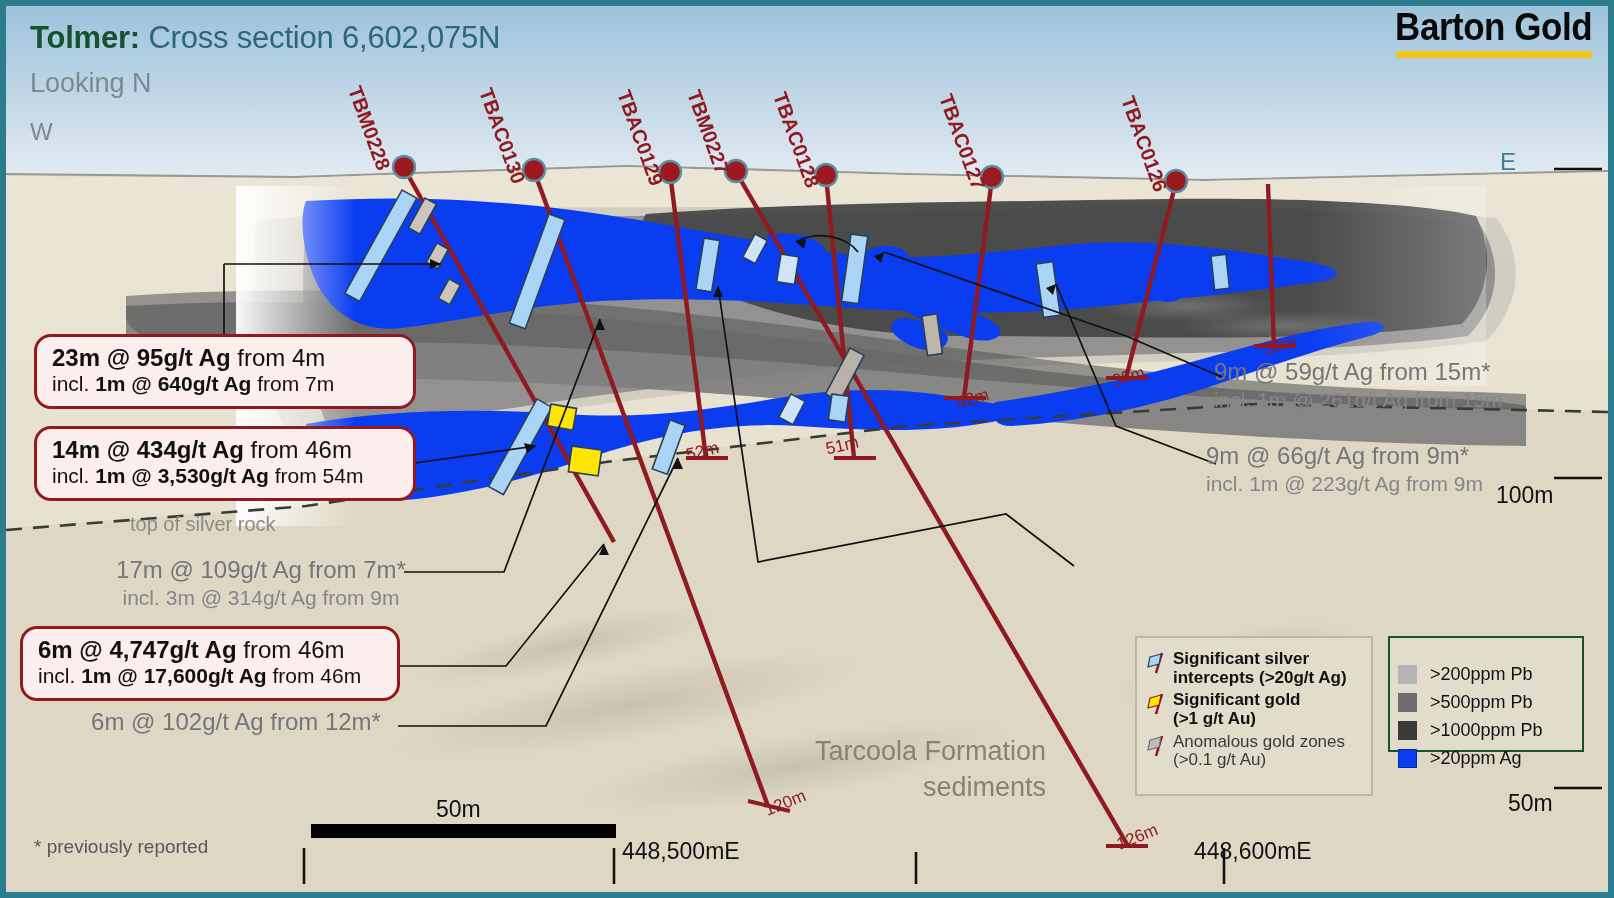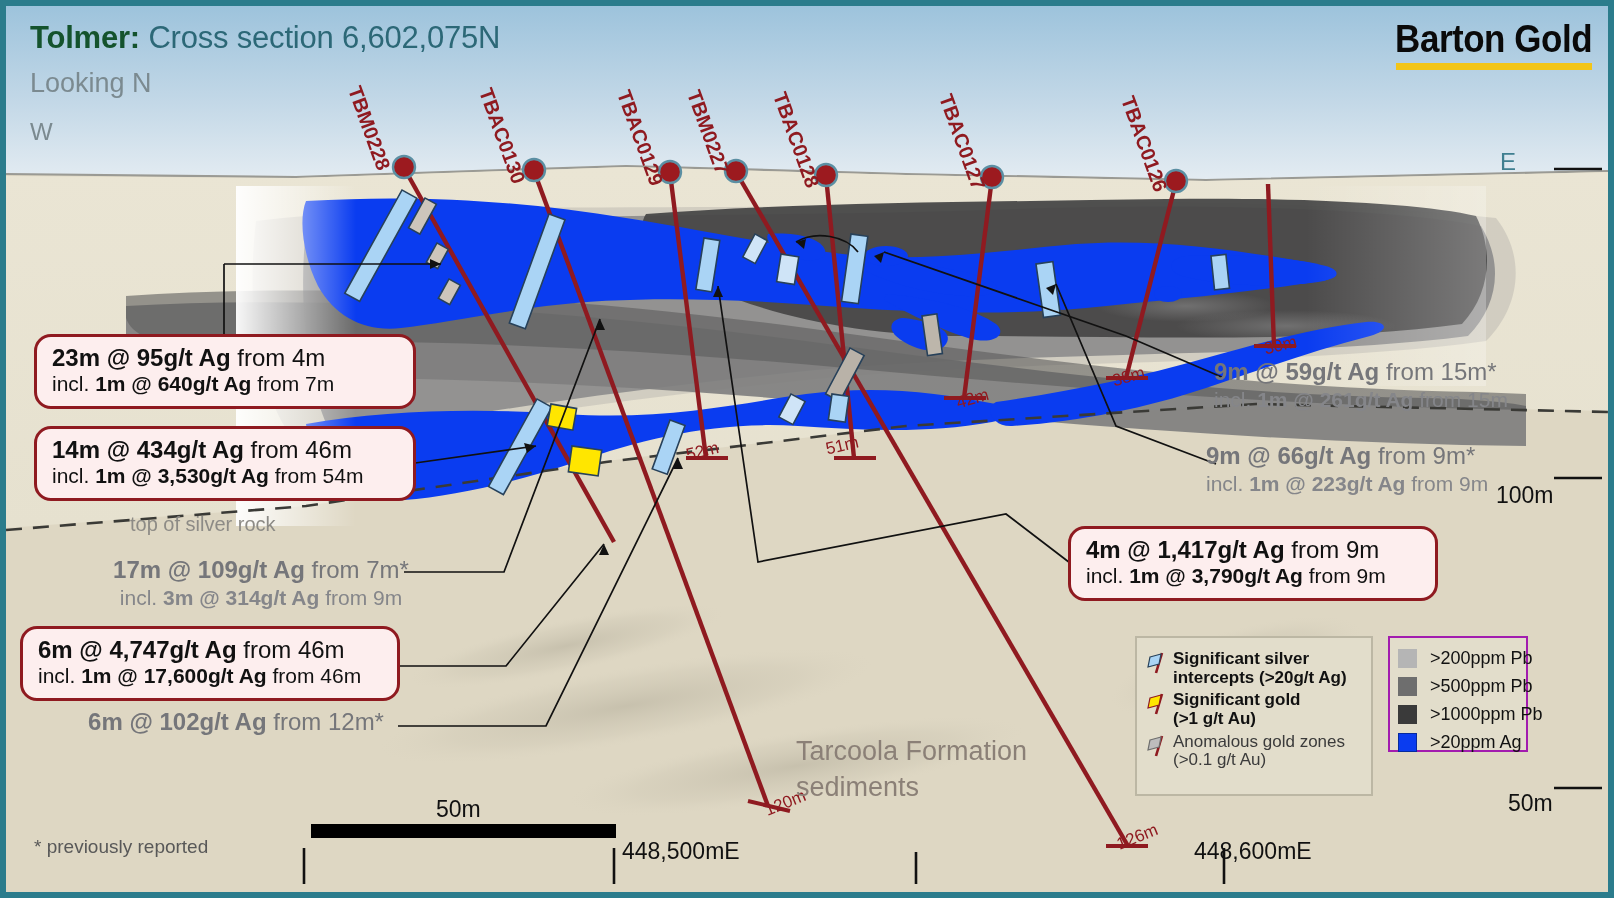--- a/index.html
+++ b/index.html
@@ -39,21 +39,21 @@
   }
   .compass-w {
     position: absolute; left: 24px; top: 112px;
     font-size: 24px; color: #7b8a90; font-weight: 400;
   }
   .compass-e {
     position: absolute; left: 1494px; top: 142px;
     font-size: 24px; color: #3f7f90; font-weight: 400;
   }
   .logo {
-    position: absolute; right: 16px; top: 12px;
+    position: absolute; right: 16px; top: 0;
     text-align: left;
   }
   .logo-text {
     font-size: 38px; font-weight: 700; color: #0a0a0a;
     letter-spacing: -0.5px;
     font-family: "Liberation Sans Narrow", "Liberation Sans", sans-serif;
     transform: scaleX(0.92); transform-origin: right center;
   }
   .logo-rule {
     height: 7px; background: #f3c518; margin-top: 2px; width: 196px;
@@ -86,30 +86,30 @@
   .callout .l1 { font-size: 24px; color: #111; line-height: 1.18; }
   .callout .l2 { font-size: 21px; color: #111; line-height: 1.18; }
   .callout b { font-weight: 700; }
   .callout .lt { font-weight: 400; }
 
   .plaincall {
     position: absolute; white-space: nowrap;
   }
   .plaincall .l1 { font-size: 24px; color: #75767a; line-height: 1.2; }
   .plaincall .l2 { font-size: 21px; color: #85868a; line-height: 1.2; }
-  .plaincall b { font-weight: 700; }
+  .plaincall b { font-weight: 400; }
 
   
   .fresh-rock {
     position: absolute; left: 124px; top: 507px;
     font-size: 20px; color: #8d8b86; font-weight: 400;
   }
   .formation {
     position: absolute; left: 790px; top: 728px;
-    width: 250px; text-align: left;
+    width: 250px; text-align: right;
     font-size: 27px; color: #8b8077; font-weight: 400; line-height: 1.32;
   }
   .footnote {
     position: absolute; left: 28px; top: 830px;
     font-size: 19px; color: #585858; font-weight: 400;
   }
   .scalebar-label {
     position: absolute; left: 430px; top: 790px;
     font-size: 23px; color: #111;
   }
@@ -126,23 +126,23 @@
 
   
   .legend-a {
     position: absolute; left: 1129px; top: 630px;
     width: 238px; height: 160px;
     background: #e2ddcb; border: 2px solid #bcb7a4;
     padding: 12px 10px 8px 10px;
   }
   .legend-b {
     position: absolute; left: 1382px; top: 630px;
-    width: 140px; height: 116px;
-    background: #e2ddcb; border: 2px solid #a21caf;
-    padding: 10px 8px;
+    width: 196px; height: 116px;
+    background: #e2ddcb; border: 2px solid #14532d;
+    padding: 26px 8px;
   }
   .lg-row { display: flex; align-items: flex-start; margin-bottom: 4px; }
   .lg-flag { width: 20px; flex: 0 0 20px; margin-right: 6px; margin-top: 2px; }
   .lg-text { font-size: 17px; font-weight: 700; color: #111; line-height: 1.1; }
   .lg-text.anom { font-weight: 400; color: #3b3b3b; }
   .lg-row2 { display: flex; align-items: center; margin-bottom: 7px; }
   .sw { width: 19px; height: 19px; flex: 0 0 19px; margin-right: 13px; }
   .lg-text2 { font-size: 18px; color: #111; font-weight: 400; white-space: nowrap; }
 </style>
 </head>
@@ -436,28 +436,20 @@
 
   <div class="plaincall" style="left:1200px; top:436px;">
     <div class="l1">
       <b>9m @ 66g/t Ag</b><span> from 9m*</span>
     </div>
     <div class="l2">
       <span>incl. </span><b>1m @ 223g/t Ag</b><span> from 9m</span>
     </div>
   </div>
 
-  <div class="callout" style="left:1062px; top:520px; width:370px;">
-    <div class="l1">
-      <b>4m @ 1,417g/t Ag</b><span class="lt"> from 9m</span>
-    </div>
-    <div class="l2">
-      <span class="lt">incl. </span><b>1m @ 3,790g/t Ag</b><span class="lt"> from 9m</span>
-    </div>
-  </div>
 
   <div class="fresh-rock">top of silver rock</div>
   <div class="formation">
     <div>Tarcoola Formation</div>
     <div>sediments</div>
   </div>
   <div class="footnote">* previously reported</div>
 
   <div class="scalebar-label">50m</div>
   <div class="scalebar"></div>

